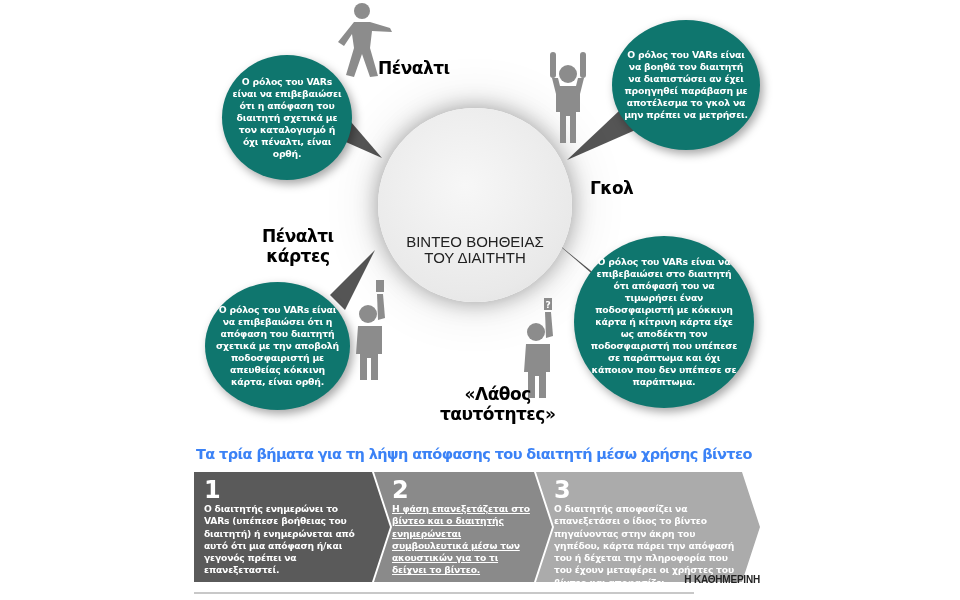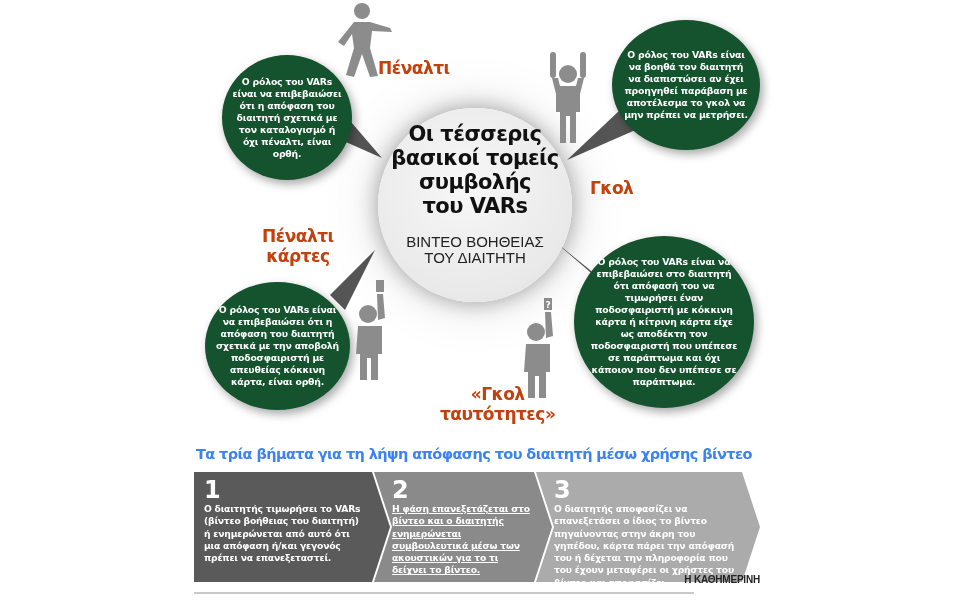--- a/index.html
+++ b/index.html
@@ -7,26 +7,26 @@
          font-family:"DejaVu Sans", sans-serif; }
   .canvas { position:absolute; left:0; top:0; width:960px; height:600px; }
   .center-circle { position:absolute; left:378px; top:108px; width:194px; height:194px; border-radius:50%;
     background:radial-gradient(circle at 45% 40%, #f7f7f7 0%, #e9e9e9 70%, #dcdcdc 100%);
     box-shadow: 0 0 22px rgba(0,0,0,0.35), 0 0 60px rgba(0,0,0,0.12);
     text-align:center; color:#111; }
   .center-title { position:absolute; left:0; right:0; top:14px; font-family:"DejaVu Sans", sans-serif;
     font-weight:bold; font-size:21px; line-height:24px; letter-spacing:-0.5px; }
   .center-sub { position:absolute; left:0; right:0; top:126px; font-family:"Liberation Sans", sans-serif;
     font-size:15px; line-height:16px; color:#222; }
-  .bubble { position:absolute; border-radius:50%; background:#14532d; color:#fff;
+  .bubble { position:absolute; border-radius:50%; background:#0f766e; color:#fff;
     box-shadow: 3px 4px 10px rgba(0,0,0,0.35);
     display:flex; align-items:center; justify-content:center; text-align:center;
     font-family:"DejaVu Sans", sans-serif; font-weight:bold; font-size:9.3px; line-height:12px; letter-spacing:-0.2px; }
   .bubble span { display:block; padding:0 10px; }
-  .label { position:absolute; color:#c2410c; font-family:"DejaVu Sans", sans-serif; font-weight:bold;
+  .label { position:absolute; color:#000000; font-family:"DejaVu Sans", sans-serif; font-weight:bold;
     font-size:17px; line-height:20px; letter-spacing:-0.5px; text-align:center; }
   .figure { position:absolute; }
   .steps-title { position:absolute; left:196px; top:446px; font-family:"DejaVu Sans", sans-serif; font-weight:bold;
     font-size:14.5px; letter-spacing:-0.6px; color:#3b82f6; white-space:nowrap; }
   .steps { position:absolute; left:194px; top:472px; width:566px; height:110px; }
   .step { position:absolute; top:0; height:110px; color:#fff; }
   .step .num { position:absolute; left:10px; top:4px; font-family:"DejaVu Sans", sans-serif; font-weight:bold; font-size:24px; }
   .step .txt { position:absolute; left:10px; top:31px; font-family:"DejaVu Sans", sans-serif; font-weight:bold;
     font-size:9.2px; line-height:12.3px; letter-spacing:-0.2px; }
   .credit-line { position:absolute; left:194px; top:592px; width:500px; height:2px; background:#c8c8c8; }
@@ -39,26 +39,20 @@
 <div class="canvas">
 
   <svg class="figure" style="left:0;top:0;" width="960" height="600">
     <polygon points="330,135 345,115 382,158" fill="#555"></polygon>
     <polygon points="620,110 640,128 567,160" fill="#555"></polygon>
     <polygon points="330,295 345,310 375,250" fill="#555"></polygon>
     <polygon points="590,270 605,285 553,240" fill="#555"></polygon>
   </svg>
 
   <div class="center-circle">
-    <div class="center-title">
-      <div>Οι τέσσερις</div>
-      <div>βασικοί τομείς</div>
-      <div>συμβολής</div>
-      <div>του VARs</div>
-    </div>
     <div class="center-sub">
       <div>ΒΙΝΤΕΟ ΒΟΗΘΕΙΑΣ</div>
       <div>ΤΟΥ ΔΙΑΙΤΗΤΗ</div>
     </div>
   </div>
 
   <div class="bubble" style="left:222px;top:55px;width:130px;height:125px;">
     <span>Ο ρόλος του VARs είναι να επιβεβαιώσει ότι η απόφαση του διαιτητή σχετικά με τον καταλογισμό ή όχι πέναλτι, είναι ορθή.</span>
   </div>
   <svg class="figure" style="left:332px;top:2px;" width="64" height="76" viewBox="0 0 64 76">
@@ -105,37 +99,37 @@
   <svg class="figure" style="left:520px;top:296px;" width="40" height="105" viewBox="0 0 40 105">
     <g fill="#8c8c8c">
       <rect x="24" y="2" width="8" height="12"></rect>
       <path d="M25 16 L31 16 L33 40 L26 42 Z"></path>
       <circle cx="16" cy="36" r="9"></circle>
       <path d="M6 48 L30 48 L30 76 L26 76 L26 102 L19 102 L19 80 L15 80 L15 102 L8 102 L8 76 L4 76 Z"></path>
     </g>
     <text x="28" y="12" fill="#fff" font-size="9" font-weight="bold" text-anchor="middle" font-family="DejaVu Sans, sans-serif">?</text>
   </svg>
   <div class="label" style="left:440px;top:384px;">
-    <div>«Γκολ</div>
+    <div>«Λάθος</div>
     <div>ταυτότητες»</div>
   </div>
   <div class="bubble" style="left:574px;top:236px;width:180px;height:172px;">
     <span style="padding:0 14px;">Ο ρόλος του VARs είναι να επιβεβαιώσει στο διαιτητή ότι απόφασή του να τιμωρήσει έναν ποδοσφαιριστή με κόκκινη κάρτα ή κίτρινη κάρτα είχε ως αποδέκτη τον ποδοσφαιριστή που υπέπεσε σε παράπτωμα και όχι κάποιον που δεν υπέπεσε σε παράπτωμα.</span>
   </div>
 
   <div class="steps-title">Τα τρία βήματα για τη λήψη απόφασης του διαιτητή μέσω χρήσης βίντεο</div>
   <div class="steps">
     <svg class="figure" style="left:0;top:0;" width="566" height="110">
       <polygon points="0,0 178,0 196,55 178,110 0,110" fill="#5a5a5a"></polygon>
       <polygon points="180,0 340,0 358,55 340,110 180,110 198,55" fill="#8a8a8a"></polygon>
       <polygon points="342,0 548,0 566,55 548,110 342,110 360,55" fill="#ababab"></polygon>
     </svg>
     <div class="step" style="left:0;width:178px;">
       <div class="num">1</div>
-      <div class="txt" style="width:162px;">Ο διαιτητής τιμωρήσει το VARs (βίντεο βοήθειας του διαιτητή) ή ενημερώνεται από αυτό ότι μια απόφαση ή/και γεγονός πρέπει να επανεξεταστεί.</div>
+      <div class="txt" style="width:162px;">Ο διαιτητής ενημερώνει το VARs (υπέπεσε βοήθειας του διαιτητή) ή ενημερώνεται από αυτό ότι μια απόφαση ή/και γεγονός πρέπει να επανεξεταστεί.</div>
     </div>
     <div class="step" style="left:188px;width:152px;">
       <div class="num">2</div>
       <div class="txt" style="width:140px;text-decoration:underline;">Η φάση επανεξετάζεται στο βίντεο και ο διαιτητής ενημερώνεται συμβουλευτικά μέσω των ακουστικών για το τι δείχνει το βίντεο.</div>
     </div>
     <div class="step" style="left:350px;width:198px;">
       <div class="num">3</div>
       <div class="txt" style="width:190px;">Ο διαιτητής αποφασίζει να επανεξετάσει ο ίδιος το βίντεο πηγαίνοντας στην άκρη του γηπέδου, κάρτα πάρει την απόφασή του ή δέχεται την πληροφορία που του έχουν μεταφέρει οι χρήστες του βίντεο και αποφασίζει.</div>
     </div>
   </div>

